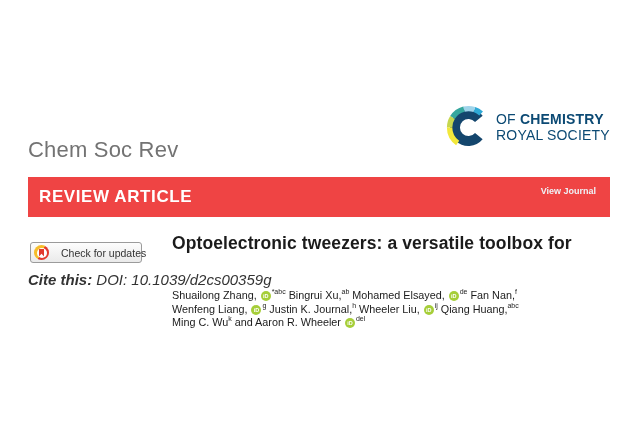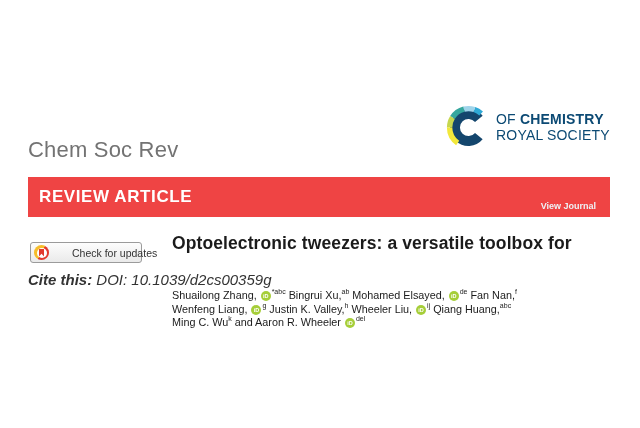--- a/index.html
+++ b/index.html
@@ -13,26 +13,26 @@
   .logo { position:absolute; left:446px; top:103px; display:flex; align-items:center; gap:5px; }
   .logo svg { width:45px; height:49px; display:block; }
   .logo-text { color:#0c4a74; font-size:14px; line-height:1.12; letter-spacing:0.2px; white-space:nowrap; }
   .logo-text .bold { font-weight:bold; }
 
   
   .banner { position:absolute; left:28px; top:177px; width:582px; height:40px; background:#ef4444; }
   .banner-label { position:absolute; left:11px; top:50%; transform:translateY(-50%); color:#ffffff; font-weight:bold; font-size:17px; letter-spacing:0.6px; }
   .banner-links { position:absolute; right:14px; top:7px; text-align:left; }
   .vao { font-size:11.5px; font-weight:bold; color:#f7fafc; cursor:pointer; }
-  .vj  { font-size:9px;  font-weight:bold; color:#eef2f6; margin-top:17px; cursor:pointer; }
+  .vj  { font-size:9px;  font-weight:bold; color:#eef2f6; margin-top:2px; cursor:pointer; }
 
   
   .check-btn { position:absolute; left:30px; top:242px; width:112px; height:21px;
     border:1px solid #9b9b9b; border-radius:3px; background:linear-gradient(#fdfdfd,#eaeaea);
-    display:flex; align-items:center; gap:23px; padding:0 4px 0 3px; box-sizing:border-box; cursor:pointer; }
+    display:flex; align-items:center; gap:12px; padding:0 4px 0 3px; box-sizing:border-box; cursor:pointer; }
   .crossmark { position:relative; width:15px; height:15px; border-radius:50%; flex:0 0 auto;
     background:conic-gradient(from 210deg, #f6bd2b 0 50%, #e23a2e 50% 100%); }
   .crossmark::before { content:""; position:absolute; inset:2.5px; background:#fff; border-radius:50%; }
   .crossmark::after { content:""; position:absolute; left:5px; top:3.5px; width:5px; height:8px; background:#e23a2e;
     clip-path:polygon(0 0,100% 0,100% 100%,50% 65%,0 100%); }
   .check-label { font-size:10.5px; color:#333; white-space:nowrap; }
   .cite { position:absolute; left:28px; top:271px; font-size:15px; color:#333; white-space:nowrap;font-style:italic; }
   .cite .cite-label { font-weight:bold; }
 
   
@@ -80,17 +80,17 @@
   </div>
 
   <div class="cite"><span class="cite-label">Cite this:</span><span> DOI: 10.1039/d2cs00359g</span></div>
 
   <div class="title">
     <div>Optoelectronic tweezers: a versatile toolbox for</div>
   </div>
 
   <div class="authors">
       <div class="author-line"><span>Shuailong Zhang, </span><span class="orcid">iD</span><sup>*abc</sup><span> Bingrui Xu,</span><sup>ab</sup><span> Mohamed Elsayed, </span><span class="orcid">iD</span><sup>de</sup><span> Fan Nan,</span><sup>f</sup></div>
-      <div class="author-line"><span>Wenfeng Liang, </span><span class="orcid">iD</span><sup>g</sup><span> Justin K. Valley,</span><sup>h</sup><span> Wheeler Liu, </span><span class="orcid">iD</span><sup>ij</sup><span> Qiang Huang,</span><sup>abc</sup></div>
+      <div class="author-line"><span>Wenfeng Liang, </span><span class="orcid">iD</span><sup>g</sup><span> Justin K. Journal,</span><sup>h</sup><span> Wheeler Liu, </span><span class="orcid">iD</span><sup>ij</sup><span> Qiang Huang,</span><sup>abc</sup></div>
       <div class="author-line"><span>Ming C. Wu</span><sup>k</sup><span> and Aaron R. Wheeler </span><span class="orcid">iD</span><sup>del</sup></div>
     </div>
 
 </div>
 
 </body></html>

